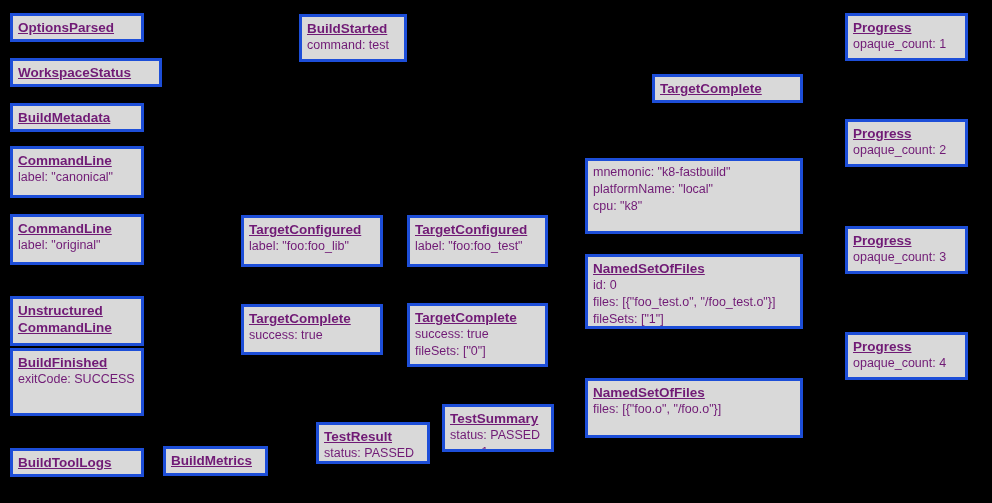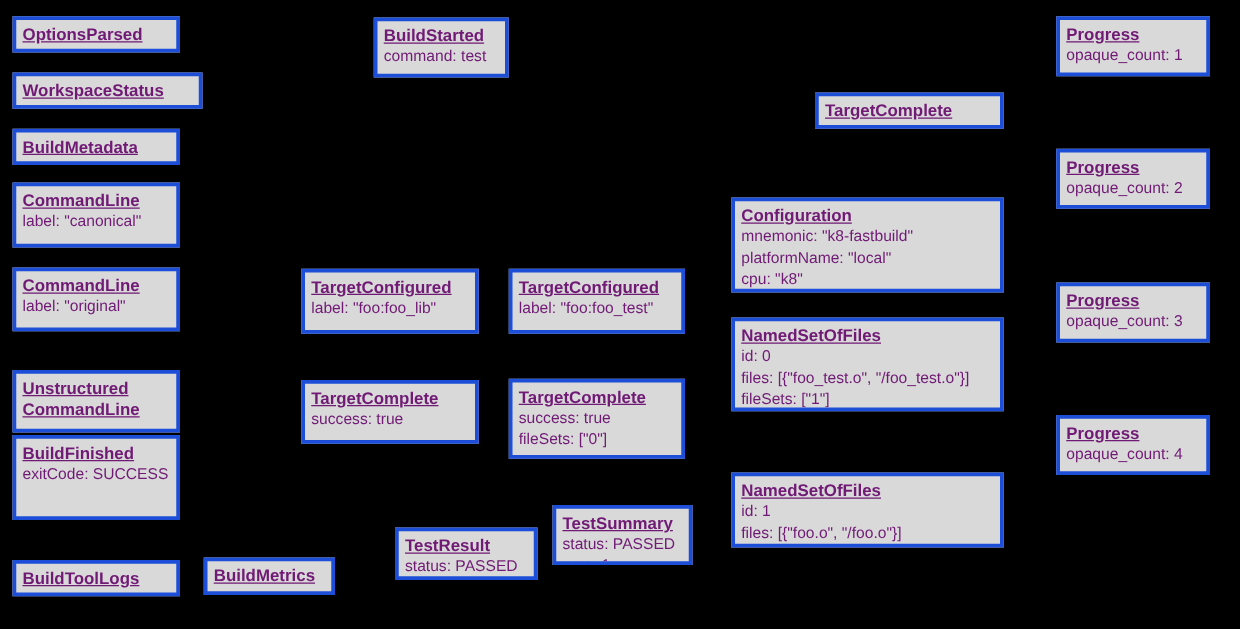--- a/index.html
+++ b/index.html
@@ -118,36 +118,34 @@
 
   <div class="box" style="left:163px;top:446px;width:105px;height:30px">
     <div class="bt">BuildMetrics</div>
   </div>
 
   <div class="box" style="left:652px;top:74px;width:151px;height:29px">
     <div class="bt">TargetComplete</div>
   </div>
 
   <div class="box" style="left:585px;top:158px;width:218px;height:76px">
-    <div class="bt">Configuration</div>
     <div class="bl">mnemonic: "k8-fastbuild"</div>
     <div class="bl">platformName: "local"</div>
     <div class="bl">cpu: "k8"</div>
   </div>
 
   <div class="box" style="left:585px;top:254px;width:218px;height:75px">
     <div class="bt">NamedSetOfFiles</div>
     <div class="bl">id: 0</div>
     <div class="bl">files: [{"foo_test.o", "/foo_test.o"}]</div>
     <div class="bl">fileSets: ["1"]</div>
   </div>
 
   <div class="box" style="left:585px;top:378px;width:218px;height:60px">
     <div class="bt">NamedSetOfFiles</div>
-    <div class="bl">id: 1</div>
     <div class="bl">files: [{"foo.o", "/foo.o"}]</div>
   </div>
 
   <div class="box" style="left:845px;top:13px;width:123px;height:48px">
     <div class="bt">Progress</div>
     <div class="bl">opaque_count: 1</div>
   </div>
 
   <div class="box" style="left:845px;top:119px;width:123px;height:48px">
     <div class="bt">Progress</div>

